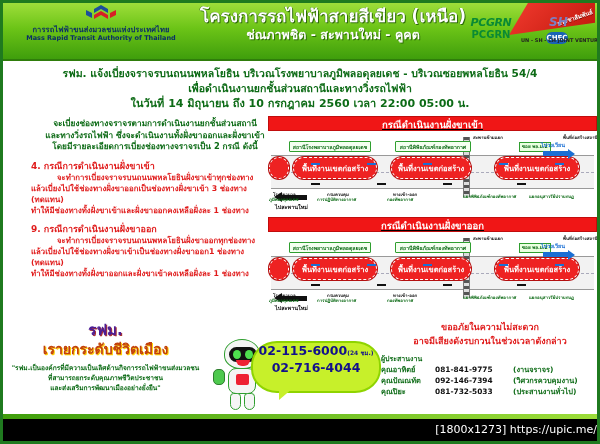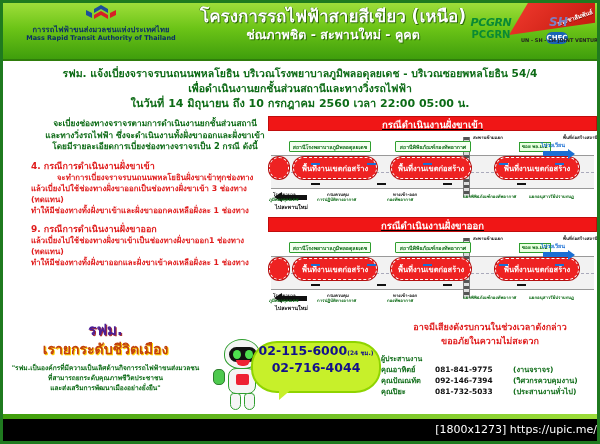--- a/index.html
+++ b/index.html
@@ -325,20 +325,21 @@
         <div class="case-body">
           <span class="ind">จะทำการเบี่ยงจราจรบนถนนพหลโยธินฝั่งขาเข้าทุกช่องทาง</span>
           <span class="ctr">แล้วเบี่ยงไปใช้ช่องทางฝั่งขาออกเป็นช่องทางฝั่งขาเข้า 3 ช่องทาง (ทดแทน)</span>
           <span class="ctr">ทำให้มีช่องทางทั้งฝั่งขาเข้าและฝั่งขาออกคงเหลือฝั่งละ 1 ช่องทาง</span>
         </div>
       </div>
 
       <div class="case">
         <div class="case-head">9. กรณีการดำเนินงานฝั่งขาออก</div>
         <div class="case-body">
+          <span class="ind">จะทำการเบี่ยงจราจรบนถนนพหลโยธินฝั่งขาออกทุกช่องทาง</span>
           <span class="ctr">แล้วเบี่ยงไปใช้ช่องทางฝั่งขาเข้าเป็นช่องทางฝั่งขาออก1 ช่องทาง (ทดแทน)</span>
           <span class="ctr">ทำให้มีช่องทางทั้งฝั่งขาออกและฝั่งขาเข้าคงเหลือฝั่งละ 1 ช่องทาง</span>
         </div>
       </div>
     </div>
 
     <div class="right-col">
 
       <div class="redbar">กรณีดำเนินงานฝั่งขาเข้า</div>
       <div class="diagram">
@@ -461,22 +462,22 @@
 
     <div class="bubble">
       <div class="bub-tail"></div>
       <div class="bub-p">
         <span>02-115-6000</span><small>(24 ชม.)</small>
       </div>
       <div class="bub-p">02-716-4044</div>
     </div>
 
     <div class="fr">
+      <div class="fr-ap">ขออภัยในความไม่สะดวก</div>
       <div class="fr-ap">อาจมีเสียงดังรบกวนในช่วงเวลาดังกล่าว</div>
-      <div class="fr-ap">ขออภัยในความไม่สะดวก</div>
       <div class="fr-lbl">ผู้ประสานงาน</div>
 
       <div class="fr-row">
         <div class="fr-name">คุณอาทิตย์</div>
         <div class="fr-num">081-841-9775</div>
         <div class="fr-role">(งานจราจร)</div>
       </div>
       <div class="fr-row">
         <div class="fr-name">คุณปัณณทัต</div>
         <div class="fr-num">092-146-7394</div>

